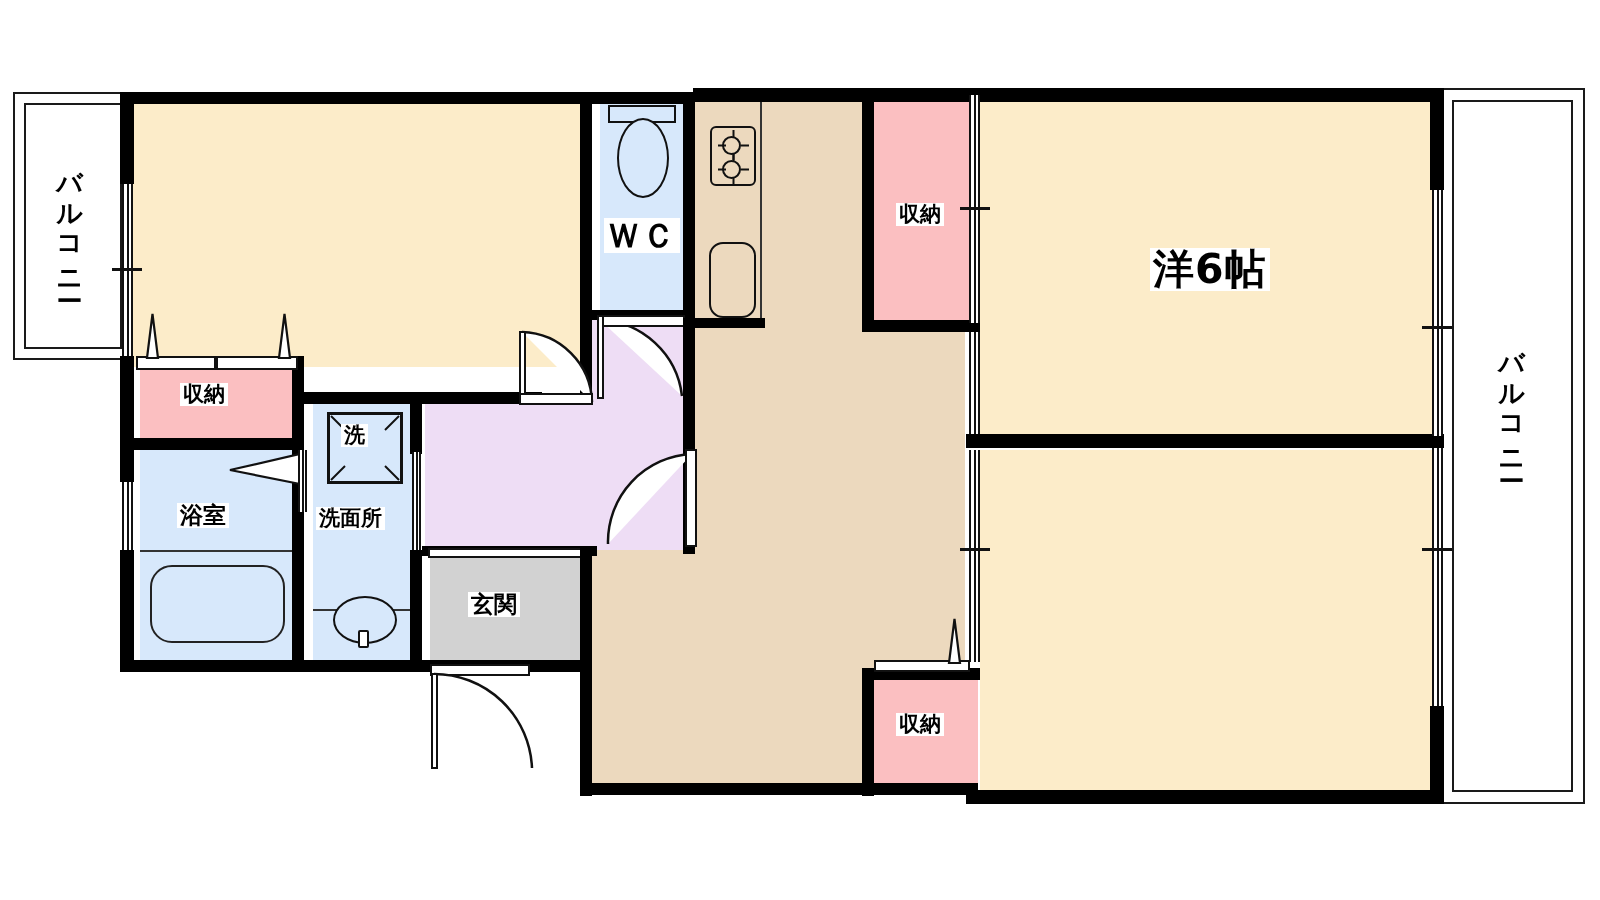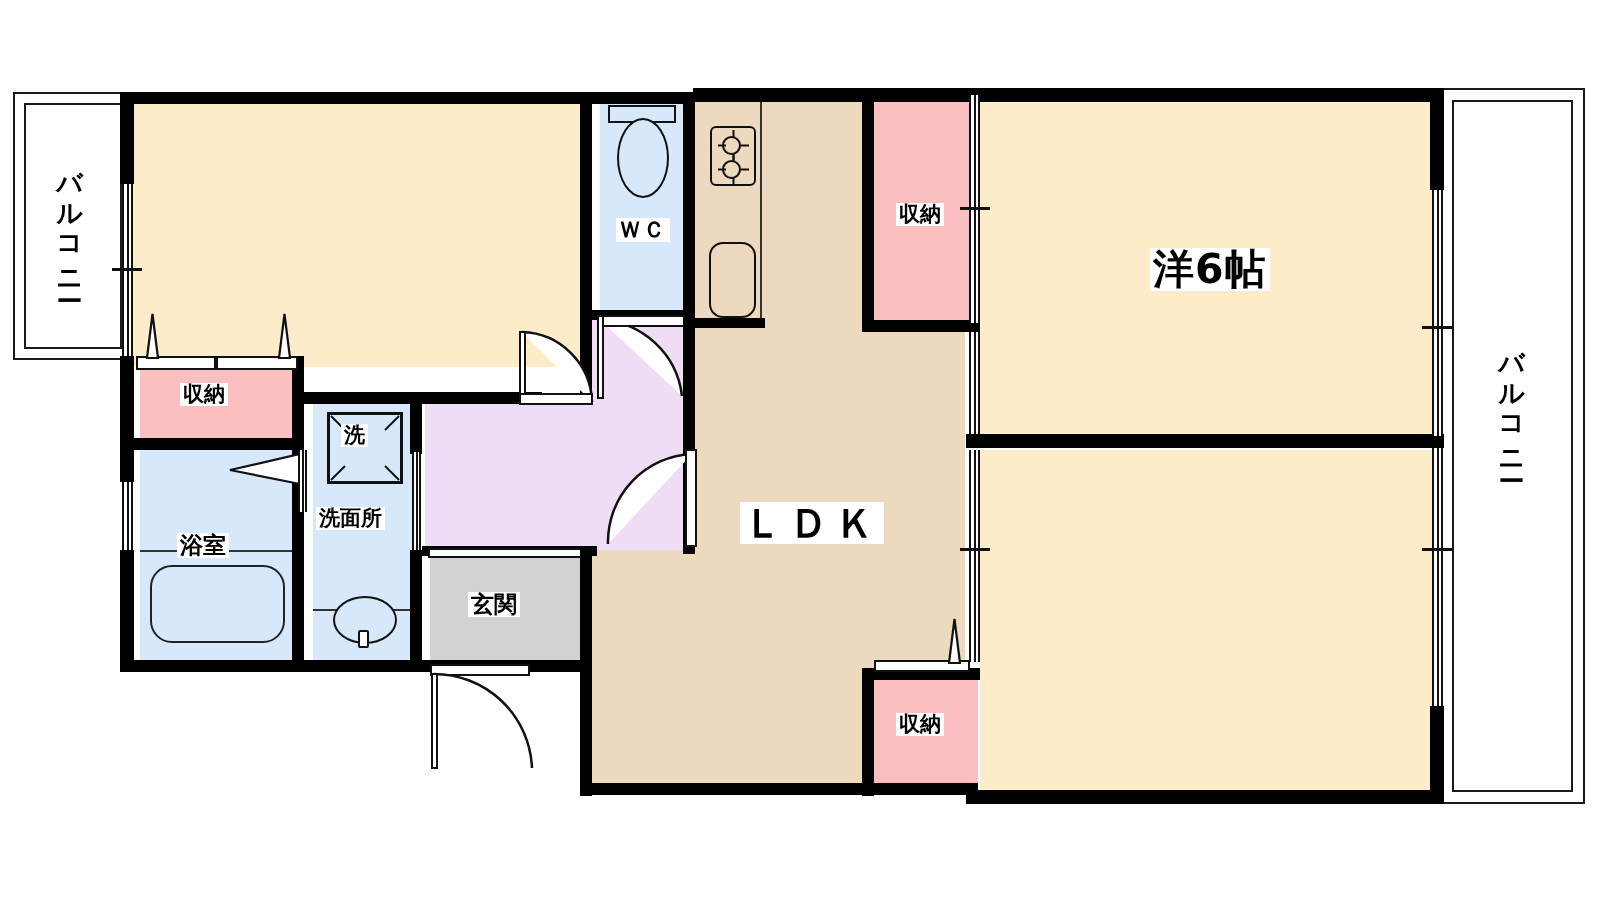--- a/index.html
+++ b/index.html
@@ -24,21 +24,21 @@
   
   .line{position:absolute;border:2px solid #1a1a1a;box-sizing:border-box;background:transparent;}
 
   
   .lbl{position:absolute;background:#fff;color:#000;white-space:nowrap;
        font-family:"DejaVu Sans","Liberation Sans",sans-serif;line-height:1;
        padding:1px 3px;}
   .lbl-big{font-size:41px;font-weight:700;letter-spacing:1px;}
   .lbl-sm{font-size:23px;font-weight:700;}
   .lbl-xs{font-size:21px;font-weight:700;}
-  .lbl-wc{font-size:22px;font-weight:700;letter-spacing:2px;margin-left:12px;}
+  .lbl-wc{font-size:33px;font-weight:700;letter-spacing:2px;}
   .lbl-ldk{font-size:40px;font-weight:700;letter-spacing:6px;}
   .vert{writing-mode:vertical-rl;text-orientation:upright;letter-spacing:4px;
         font-size:26px;font-weight:700;padding:3px 1px;}
 
   
   .win-v{position:absolute;background:#fff;border-left:2px solid #111;border-right:2px solid #111;box-sizing:border-box;}
   .win-v:after{content:"";position:absolute;left:50%;top:0;bottom:0;width:0;border-left:2px solid #111;transform:translateX(-1px);}
   .win-tick{position:absolute;background:#111;}
 
   
@@ -252,29 +252,28 @@
   <div class="win-v" style="left:1432px;top:190px;width:11px;height:246px;"></div>
   <div class="win-tick" style="left:1422px;top:326px;width:30px;height:3px;"></div>
   <div class="win-v" style="left:1432px;top:448px;width:11px;height:258px;"></div>
   <div class="win-tick" style="left:1422px;top:548px;width:30px;height:3px;"></div>
   <div class="wall" style="left:1430px;top:706px;width:14px;height:98px;"></div>
   <div class="wall" style="left:966px;top:790px;width:478px;height:14px;"></div>
 
 
   <div class="lbl lbl-xs" style="left:180px;top:383px;">収納</div>
 
-  <div class="lbl lbl-sm" style="left:177px;top:503px;margin-top:30px;">浴室</div>
+  <div class="lbl lbl-sm" style="left:177px;top:503px;">浴室</div>
 
   <div class="lbl lbl-xs" style="left:316px;top:507px;">洗面所</div>
 
   <div class="lbl lbl-sm" style="left:468px;top:592px;">玄関</div>
 
   <div class="lbl lbl-wc" style="left:604px;top:218px;">ＷＣ</div>
 
-  <div class="lbl lbl-ldk" style="left:740px;top:502px;">ＬＤＫ</div>
 
   <div class="lbl lbl-xs" style="left:896px;top:203px;">収納</div>
 
   <div class="lbl lbl-xs" style="left:896px;top:713px;">収納</div>
 
   <div class="lbl lbl-big" style="left:1150px;top:248px;">洋6帖</div>
 
 
 </div>
 

